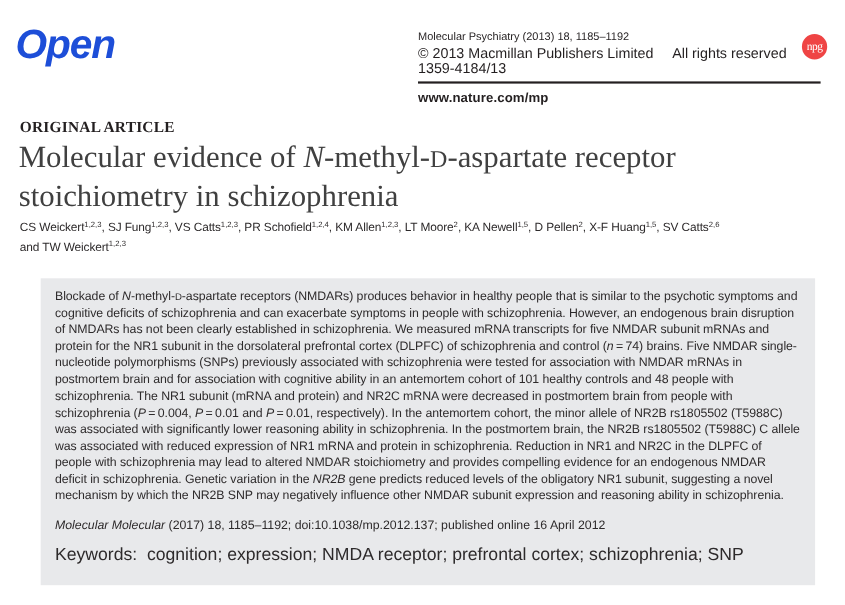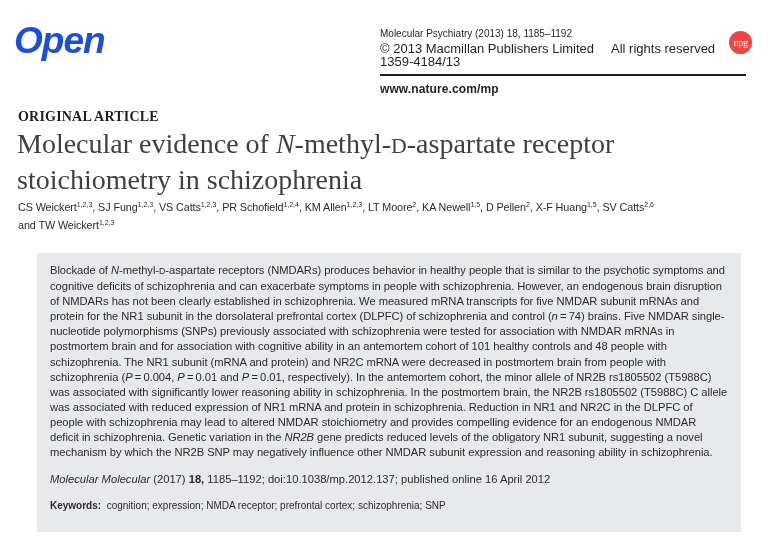--- a/index.html
+++ b/index.html
@@ -61,25 +61,25 @@
     width: 704px; min-height: 279px;
     background: #e8e9eb;
     padding: 10px 13px 8px 13px;
     margin-left: 19px;
   }
   .abstract-text {
     font-size: 11.2px; line-height: 15.1px; text-align: left;
     color: #2d2a2b; letter-spacing: -0.05px;
   }
   .citation-line { margin-top: 12px; font-size: 11.2px; line-height: 14px; color: #2d2a2b; }
-  .keywords-line { margin-top: 13px; font-size: 10px; line-height: 14px; color: #2d2a2b; }
+  .keywords-line { margin-top: 13px; font-size: 16px; line-height: 14px; color: #2d2a2b; }
 
   
   .it { font-style: italic; }
-  .bd { font-weight: 700; }
+  .bd { font-weight: 400; }
   .sc { font-size: 0.78em; }
   .sup { font-size: 7px; position: relative; top: -4px; letter-spacing: 0; }
 </style>
 </head>
 <body>
 
 <div class="page">
 
   <div class="wordmark">Open</div>
 

